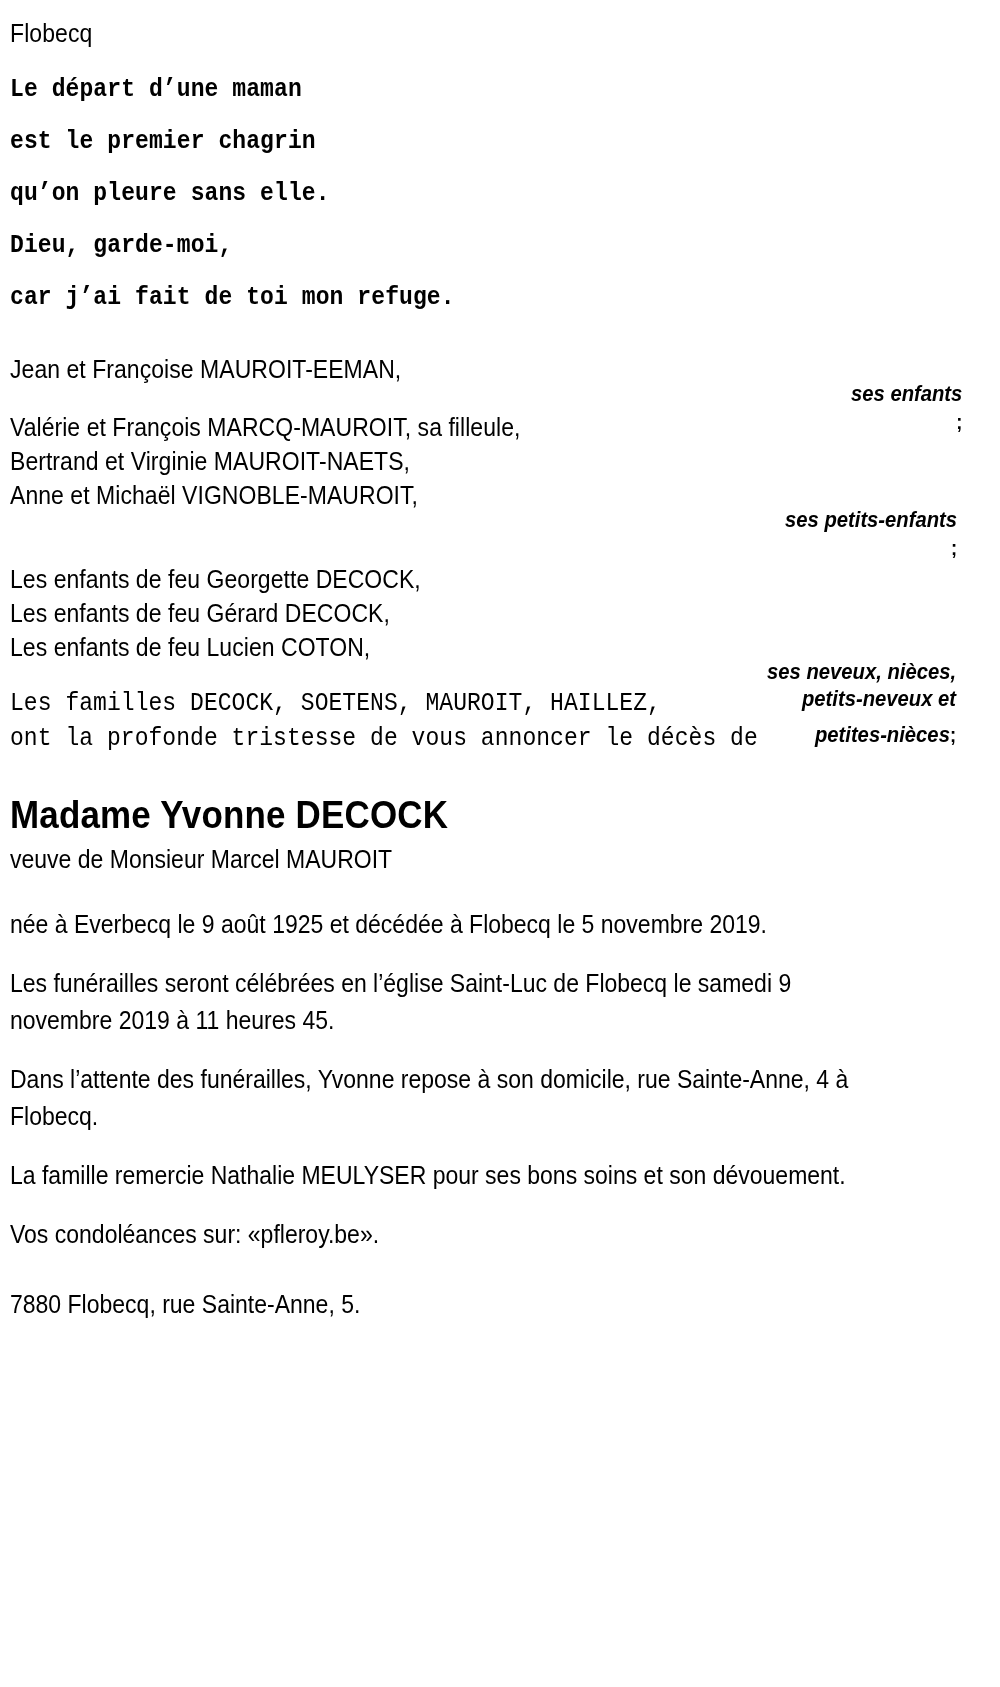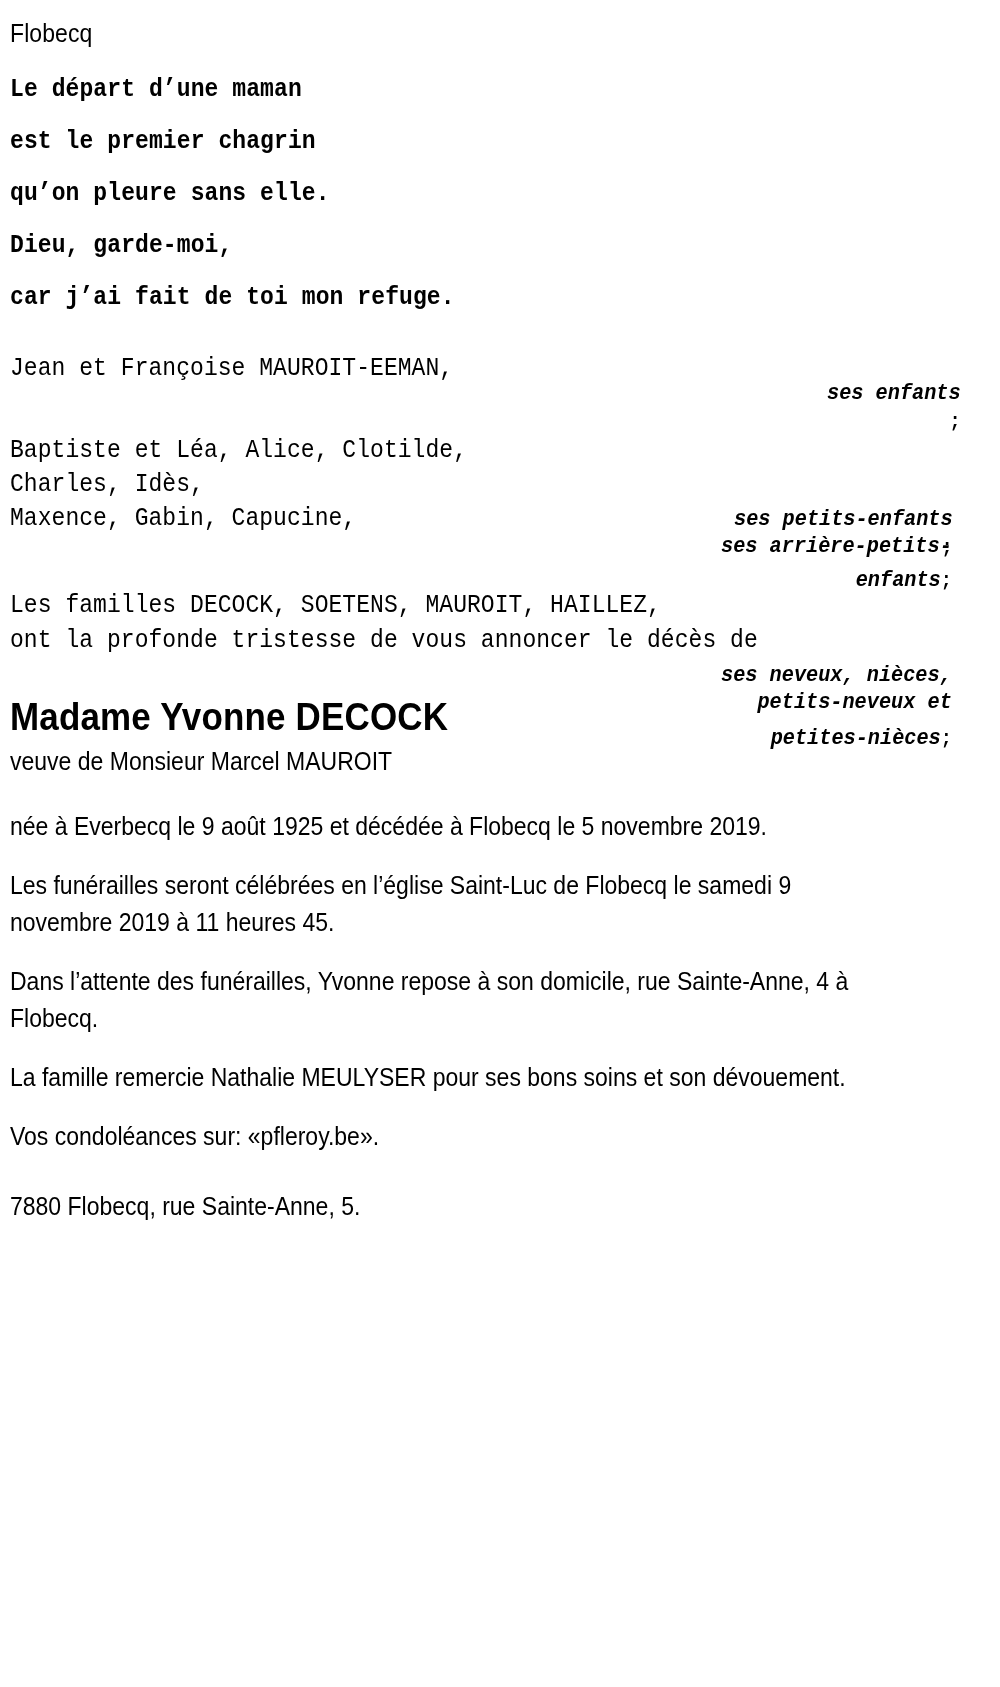--- a/index.html
+++ b/index.html
@@ -42,21 +42,20 @@
     font-weight: bold;
     line-height: 52px;
     letter-spacing: 0.1px;
   }
   .relations {
     margin: 0 0 0 0;
   }
   .rel-group {
     position: relative;
     margin-bottom: 4px;
-    font-family: Liberation Mono, monospace;
   }
   .rel-names {
     width: 640px;
   }
   .name-line {
     font-size: 25px;
     line-height: 34px;
     letter-spacing: 0.05px;
     white-space: nowrap;
   }
@@ -132,42 +131,41 @@
         <div class="name-line cond">Jean et Françoise MAUROIT-EEMAN,</div>
       </div>
       <div class="rel-label cond" style="top:28px;">
         <span class="rel-label-line">ses enfants</span><span class="semi">;</span>
       </div>
     </div>
 
     <div class="spacer-20"></div>
 
     <div class="rel-group">
+      <div class="rel-names">
+        <div class="name-line cond">Valérie et François MARCQ-MAUROIT, sa filleule,</div>
+        <div class="name-line cond">Bertrand et Virginie MAUROIT-NAETS,</div>
+        <div class="name-line cond">Anne et Michaël VIGNOBLE-MAUROIT,</div>
+      </div>
       <div class="rel-label cond" style="top:96px;">
         <span class="rel-label-line">ses petits-enfants</span><span class="semi">;</span>
       </div>
     </div>
 
     <div class="spacer-20"></div>
 
-    <div class="rel-group">
-      <div class="rel-names">
-        <div class="name-line cond">Baptiste et Léa, Alice, Clotilde,</div>
-        <div class="name-line cond">Charles, Idès,</div>
-        <div class="name-line cond">Maxence, Gabin, Capucine,</div>
-      </div>
-      <div class="rel-label cond" style="top:96px; line-height:34px;">
-        <span class="rel-label-line">ses arrière-petits-</span>
-          <span class="rel-label-line"><span>enfants</span><span class="semi">;</span></span>
-      </div>
-    </div>
 
     <div class="spacer-26"></div>
 
     <div class="rel-group">
+      <div class="rel-names">
+        <div class="name-line cond">Les enfants de feu Georgette DECOCK,</div>
+        <div class="name-line cond">Les enfants de feu Gérard DECOCK,</div>
+        <div class="name-line cond">Les enfants de feu Lucien COTON,</div>
+      </div>
       <div class="rel-label cond" style="top:96px; line-height:27px;">
         <span class="rel-label-line">ses neveux, nièces,</span>
           <span class="rel-label-line">petits-neveux et</span>
           <span class="rel-label-line" style="margin-top:9px;"><span>petites-nièces</span><span class="semi">;</span></span>
       </div>
     </div>
 
   </div>
 
   <div class="families">

